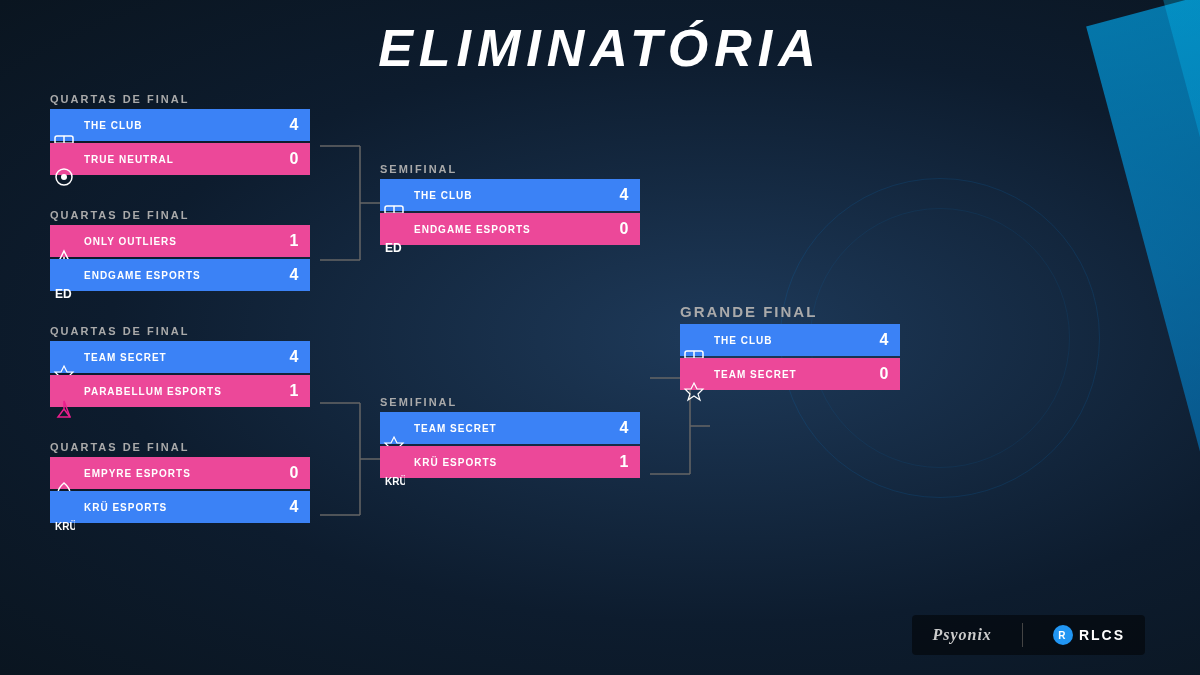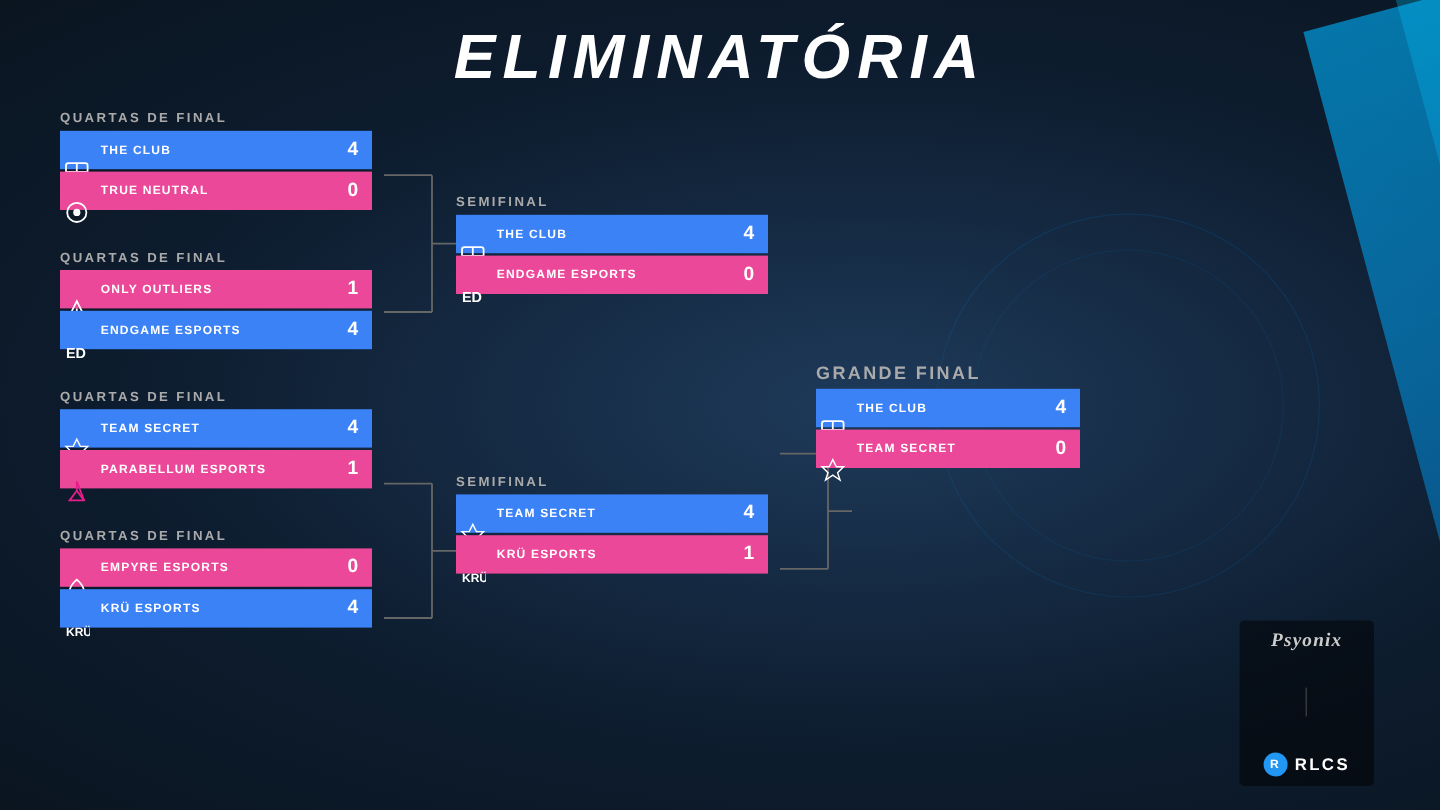--- a/index.html
+++ b/index.html
@@ -411,21 +411,21 @@
             </svg>
           </div>
           <div class="team-name-box" style="font-size:10px;">TEAM SECRET</div>
           <div class="team-score">0</div>
         </div>
       </div>
     </div>
 
   </div>
 
-  <div class="bottom-bar" style="position:absolute;bottom:20px;right:55px;flex-direction:column;">
+  <div class="bottom-bar" style="position:absolute;bottom:20px;right:55px;">
     <div class="psyonix-logo">
       <span style="font-family:serif;font-style:italic;font-weight:900;color:#ccc;font-size:16px;letter-spacing:1px;">Psyonix</span>
     </div>
     <div style="width:1px;height:24px;background:#444;"></div>
     <div class="rlcs-logo">
       <div class="rlcs-icon">R</div>
       <span>RLCS</span>
     </div>
   </div>
 

